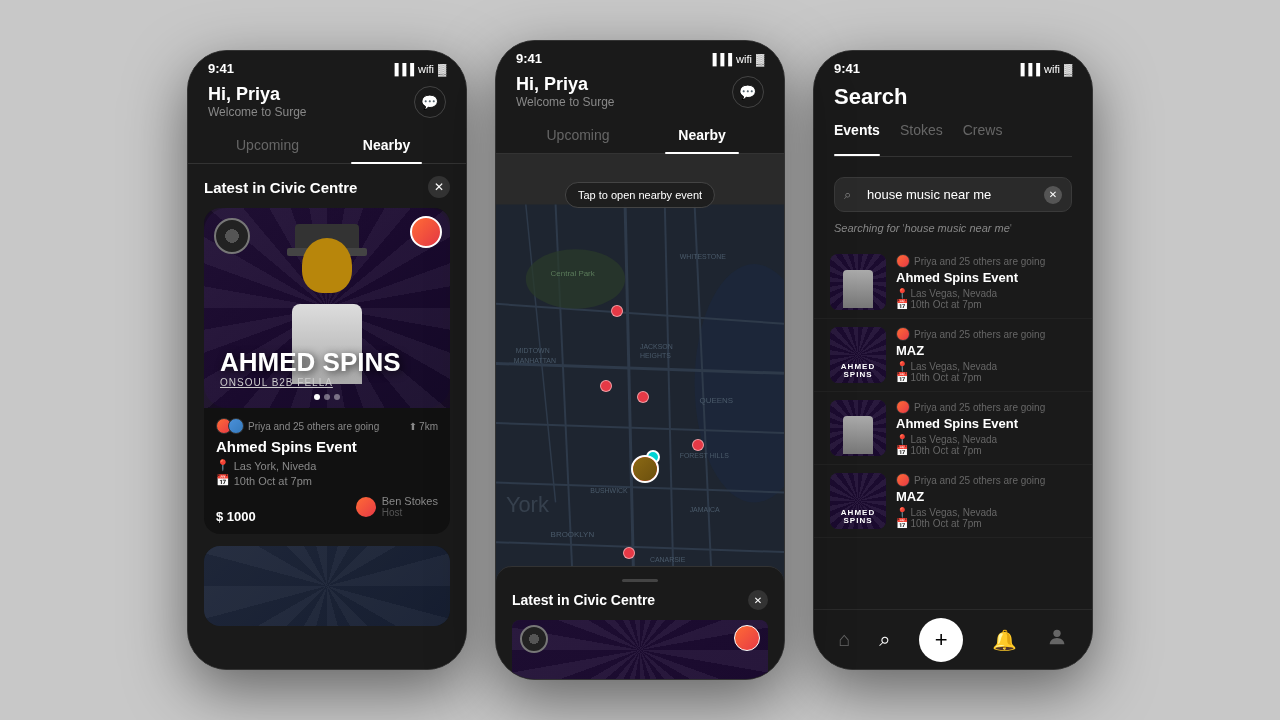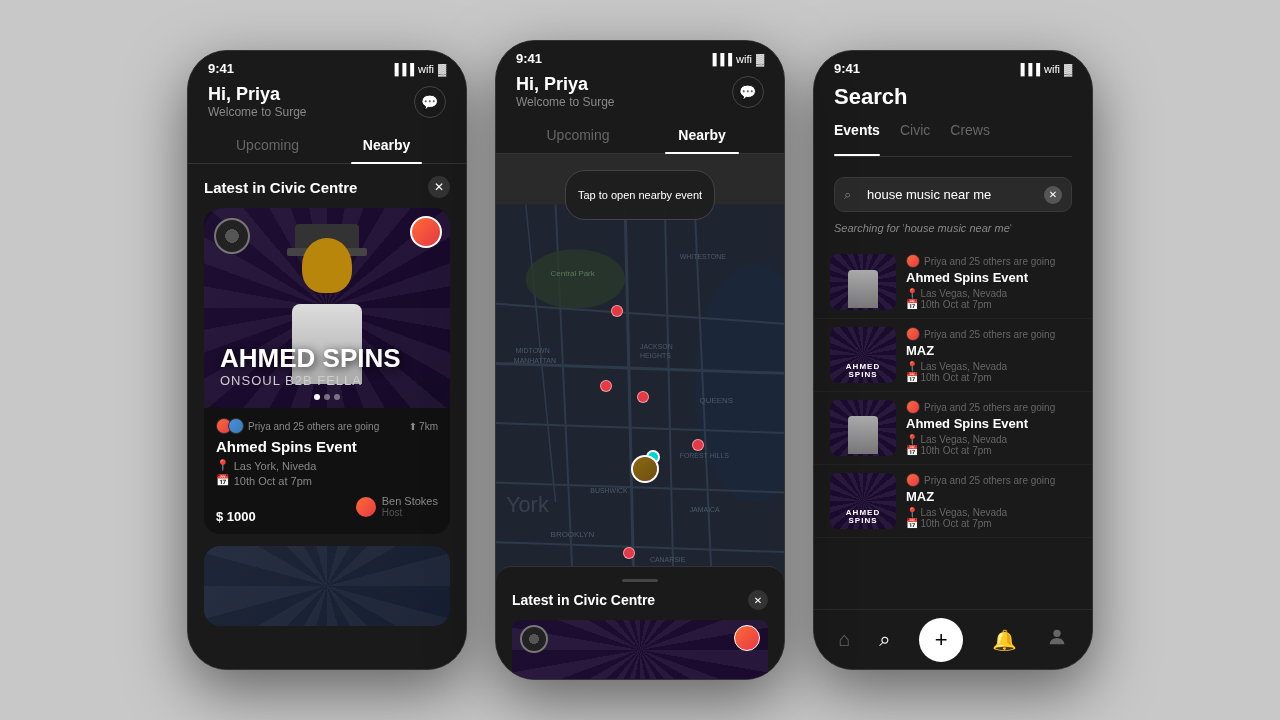--- a/index.html
+++ b/index.html
@@ -164,23 +164,24 @@
     }
     .event-name-overlay .artist {
       font-size: 26px;
       font-weight: 900;
       color: #fff;
       text-transform: uppercase;
       line-height: 1.1;
       text-shadow: 2px 2px 8px rgba(0,0,0,0.8);
     }
     .event-name-overlay .subtitle {
-      font-size: 13px;
+      font-size: 10px;
       color: #ccc;
       letter-spacing: 1px;
+      text-decoration: underline;
     }
     .record-badge {
       position: absolute;
       top: 10px;
       left: 10px;
       width: 36px;
       height: 36px;
       border-radius: 50%;
       background: radial-gradient(circle, #555 30%, #222 30%);
       border: 2px solid #777;
@@ -299,27 +300,27 @@
       background: #2a2a2a;
       position: relative;
       overflow: hidden;
     }
     .map-svg {
       width: 100%;
       height: 100%;
     }
     .map-tooltip {
       position: absolute;
-      top: 16px;
+      top: 28px;
       left: 50%;
       transform: translateX(-50%);
       background: rgba(30,30,30,0.95);
       color: #fff;
       font-size: 11px;
-      padding: 18px 12px;
+      padding: 6px 12px;
       border-radius: 20px;
       white-space: nowrap;
       border: 1px solid #444;
     }
     .user-marker {
       position: absolute;
       width: 28px;
       height: 28px;
       border-radius: 50%;
       background: linear-gradient(135deg, #ff6b35, #e63946);
@@ -477,21 +478,21 @@
       padding: 4px 0;
     }
     .result-item {
       display: flex;
       align-items: center;
       gap: 10px;
       padding: 8px 16px;
       border-bottom: 1px solid #222;
     }
     .result-thumb {
-      width: 66px;
+      width: 56px;
       height: 56px;
       border-radius: 8px;
       background: linear-gradient(135deg, #2a1a3e, #1a0a2e);
       overflow: hidden;
       flex-shrink: 0;
       position: relative;
     }
     .result-info {
       flex: 1;
     }
@@ -838,21 +839,21 @@
       <span>▐▐▐</span>
       <span>wifi</span>
       <span>▓</span>
     </div>
   </div>
 
   <div class="search-header">
     <h2 class="search-title">Search</h2>
     <div class="search-tabs">
       <div class="search-tab active">Events</div>
-      <div class="search-tab">Civic</div>
+      <div class="search-tab">Stokes</div>
       <div class="search-tab">Crews</div>
     </div>
   </div>
 
   <div class="search-input-container">
     <span class="search-icon-left">⌕</span>
     <input class="search-input" type="text" value="house music near me" style="">
     <div class="search-clear">✕</div>
   </div>
 

